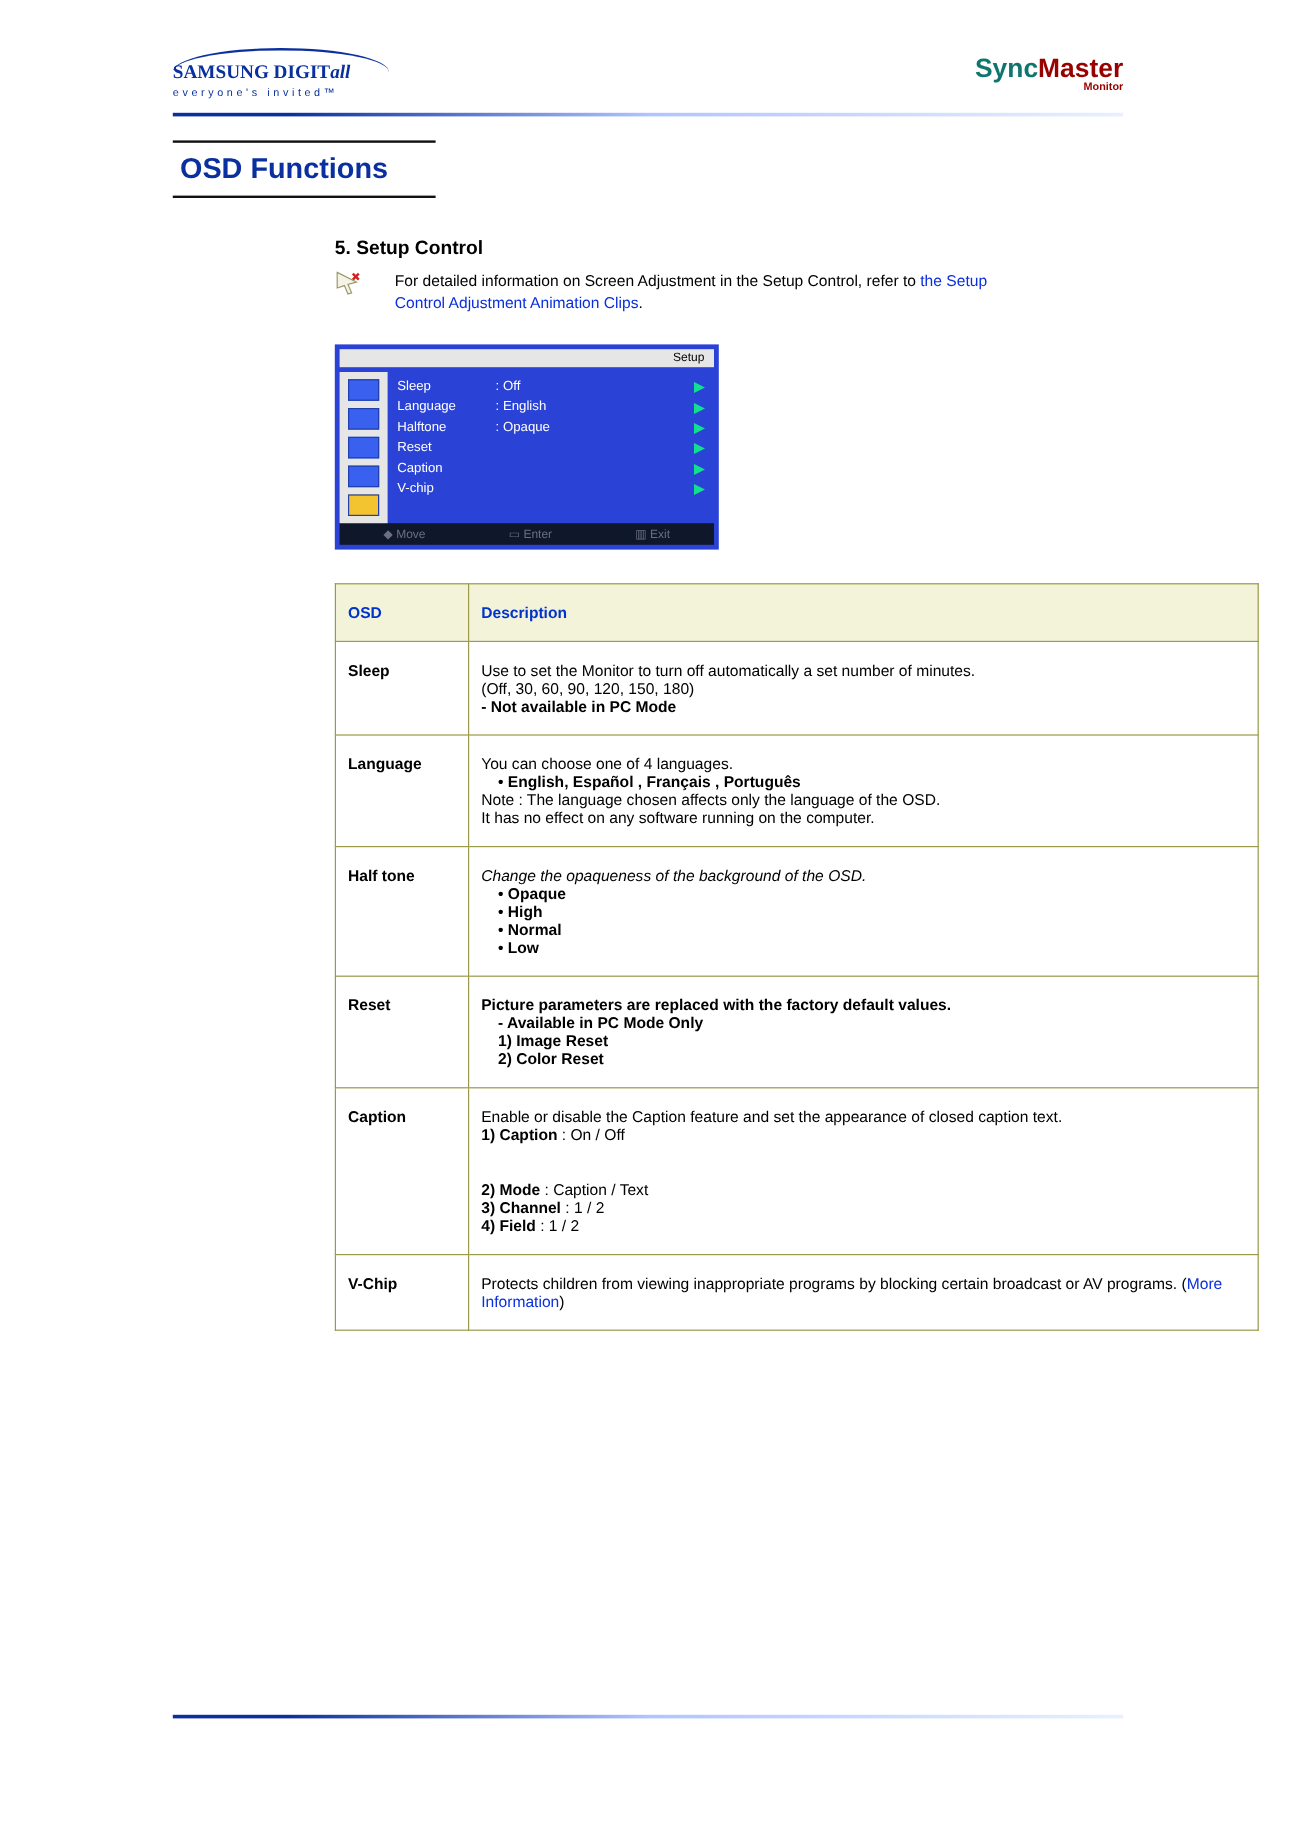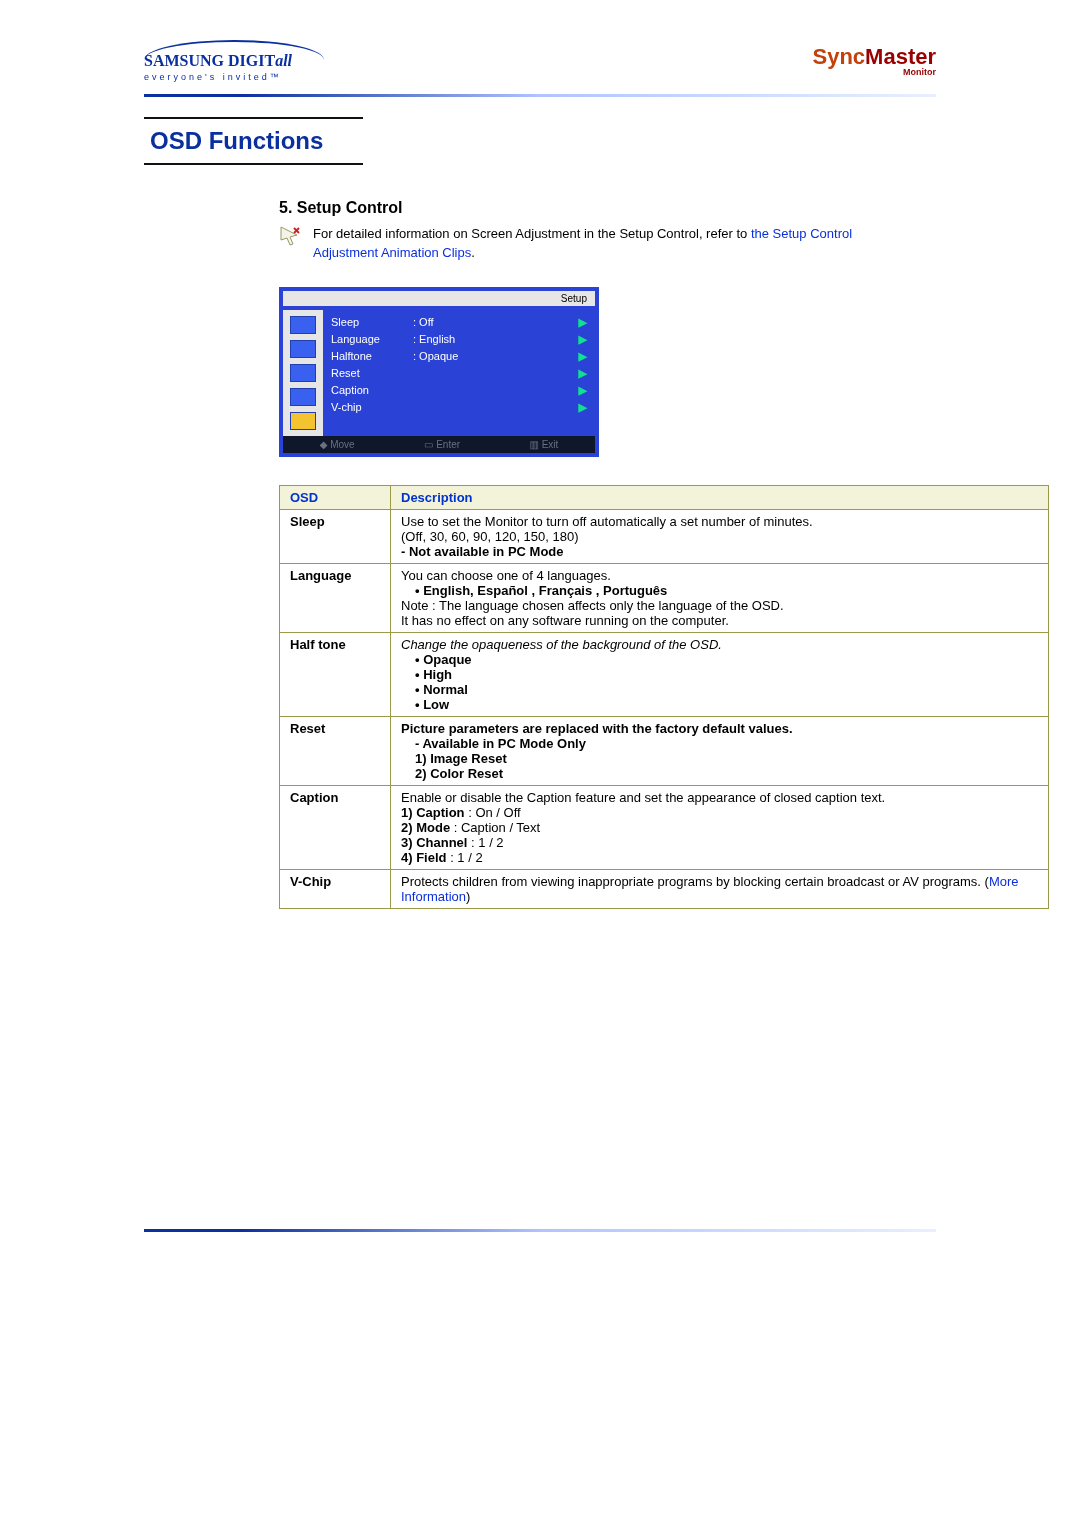--- a/index.html
+++ b/index.html
@@ -38,21 +38,21 @@
     color: #0a2f9e;
     margin-top: 2px;
   }
   .logo-sync {
     font-family: Verdana, Geneva, sans-serif;
     font-weight: bold;
     font-size: 22px;
     text-align: right;
     line-height: 1;
   }
-  .logo-sync .sync { color: #c2410c; }
+  .logo-sync .sync { color: #0f766e; }
   .logo-sync .mast { color: #990000; }
   .logo-sync .small { display:block; font-size: 9px; text-align: right; color:#990000;}
   hr.gradline {
     height: 3px;
     border: 0;
     margin: 12px 0 20px 0;
     background: linear-gradient(to right, #0a2f9e 0%, #0a2f9e 12%, #b0c4ff 50%, #e8f0ff 100%);
   }
   hr.footline {
     height: 3px;
@@ -77,21 +77,21 @@
     font-size: 16px;
     font-weight: bold;
     margin: 10px 0 8px 0;
   }
   .indent {
     margin-left: 135px;
   }
   .intro {
     display: flex;
     align-items: flex-start;
-    gap: 12px;
+    gap: 28px;
     margin-right: 80px;
   }
   .intro-icon svg { display:block; }
   .intro-text { font-size: 13px; line-height: 1.45; }
   a.doclink { color: #0a2fdd; text-decoration: none; }
   
   .osd {
     width: 320px;
     background: #2a42d6;
     color: #fff;
@@ -138,21 +138,21 @@
   }
   .osd .footer span { color: #6b6f80; }
   
   table.osdtable {
     width: 770px;
     border-collapse: collapse;
     font-size: 13px;
   }
   table.osdtable th, table.osdtable td {
     border: 1px solid #9a9a4a;
-    padding: 4px 10px;
+    padding: 16px 10px;
     text-align: left;
     vertical-align: top;
   }
   table.osdtable th {
     background: #f3f3d9;
     color: #0033cc;
     font-weight: bold;
   }
   table.osdtable td.rowhead {
     font-weight: bold;
@@ -292,21 +292,21 @@
               <span class="indent1"><b>- Available in PC Mode Only</b></span>
               <span class="indent1"><b>1) Image Reset</b></span>
               <span class="indent1"><b>2) Color Reset</b></span>
             </td>
           </tr>
           <tr>
             <td class="rowhead">Caption</td>
             <td class="desc">
               <span style="display: block;">Enable or disable the Caption feature and set the appearance of closed caption text.</span>
               <span style="display: block;"><b>1) Caption</b> : On / Off</span>
-              <span style="display: block;"><b>2) Mode</b> : Caption / Text</span>
+              <span style="display: block; margin-top: 31px;"><b>2) Mode</b> : Caption / Text</span>
               <span style="display: block;"><b>3) Channel</b> : 1 / 2</span>
               <span style="display: block;"><b>4) Field</b> : 1 / 2</span>
             </td>
           </tr>
           <tr>
             <td class="rowhead">V-Chip</td>
             <td class="desc">
               <span style="display: block;">Protects children from viewing inappropriate programs by blocking certain broadcast or AV programs. (<a href="#" class="doclink">More Information</a>)</span>
             </td>
           </tr>

